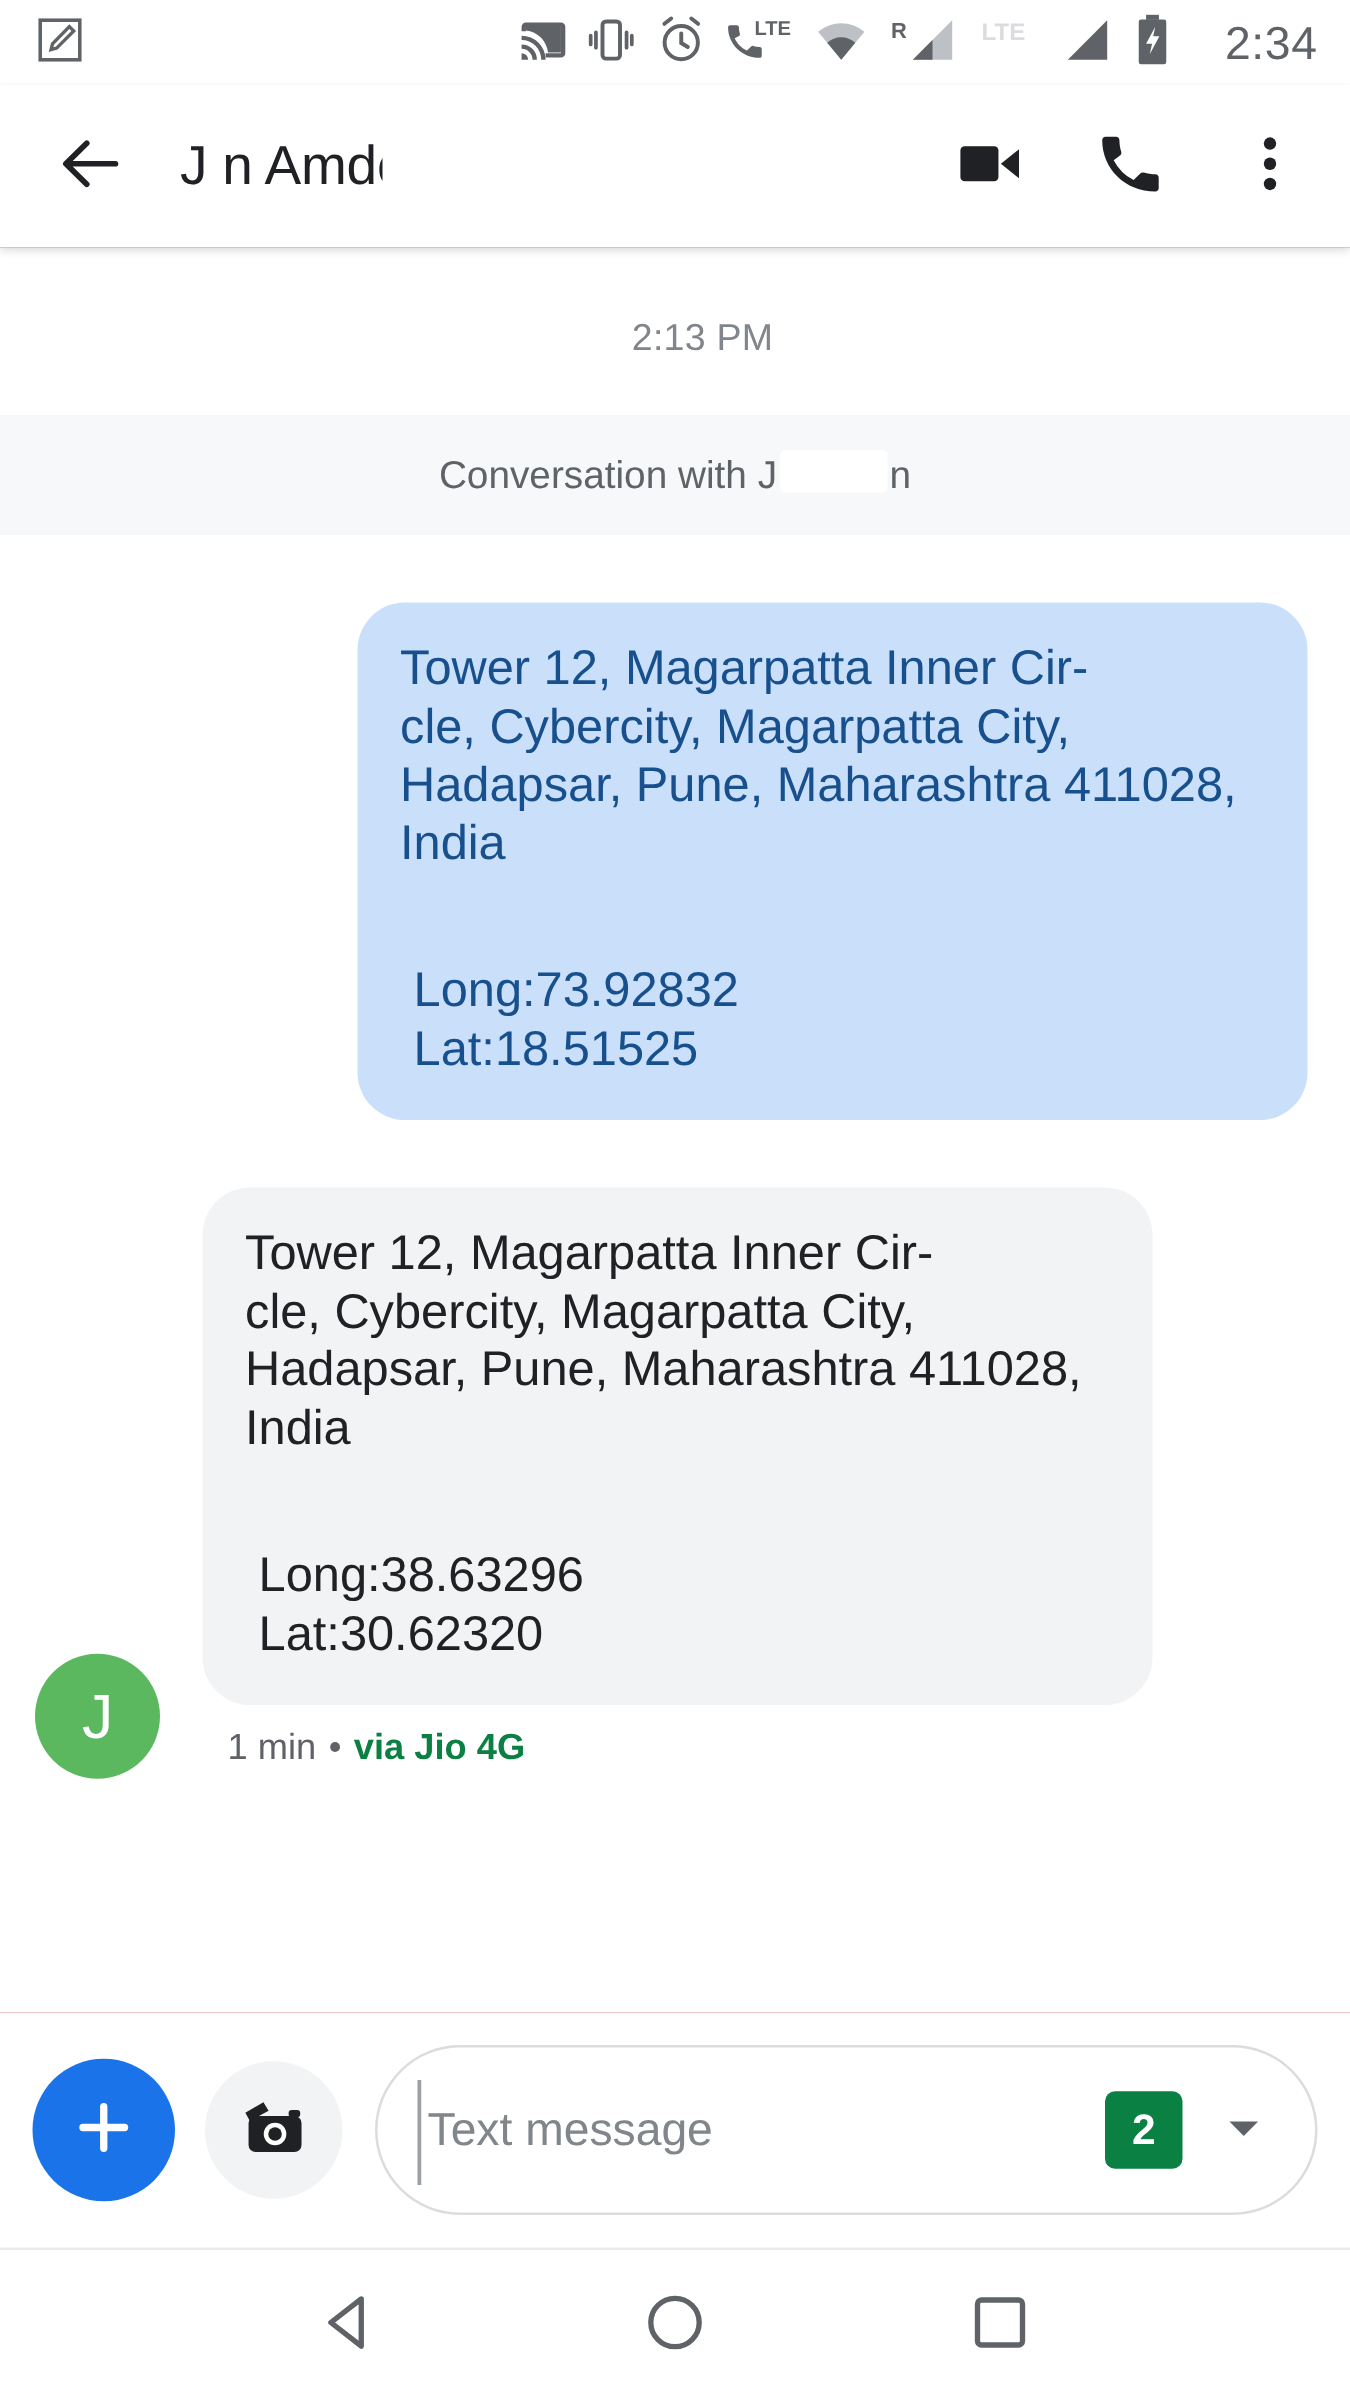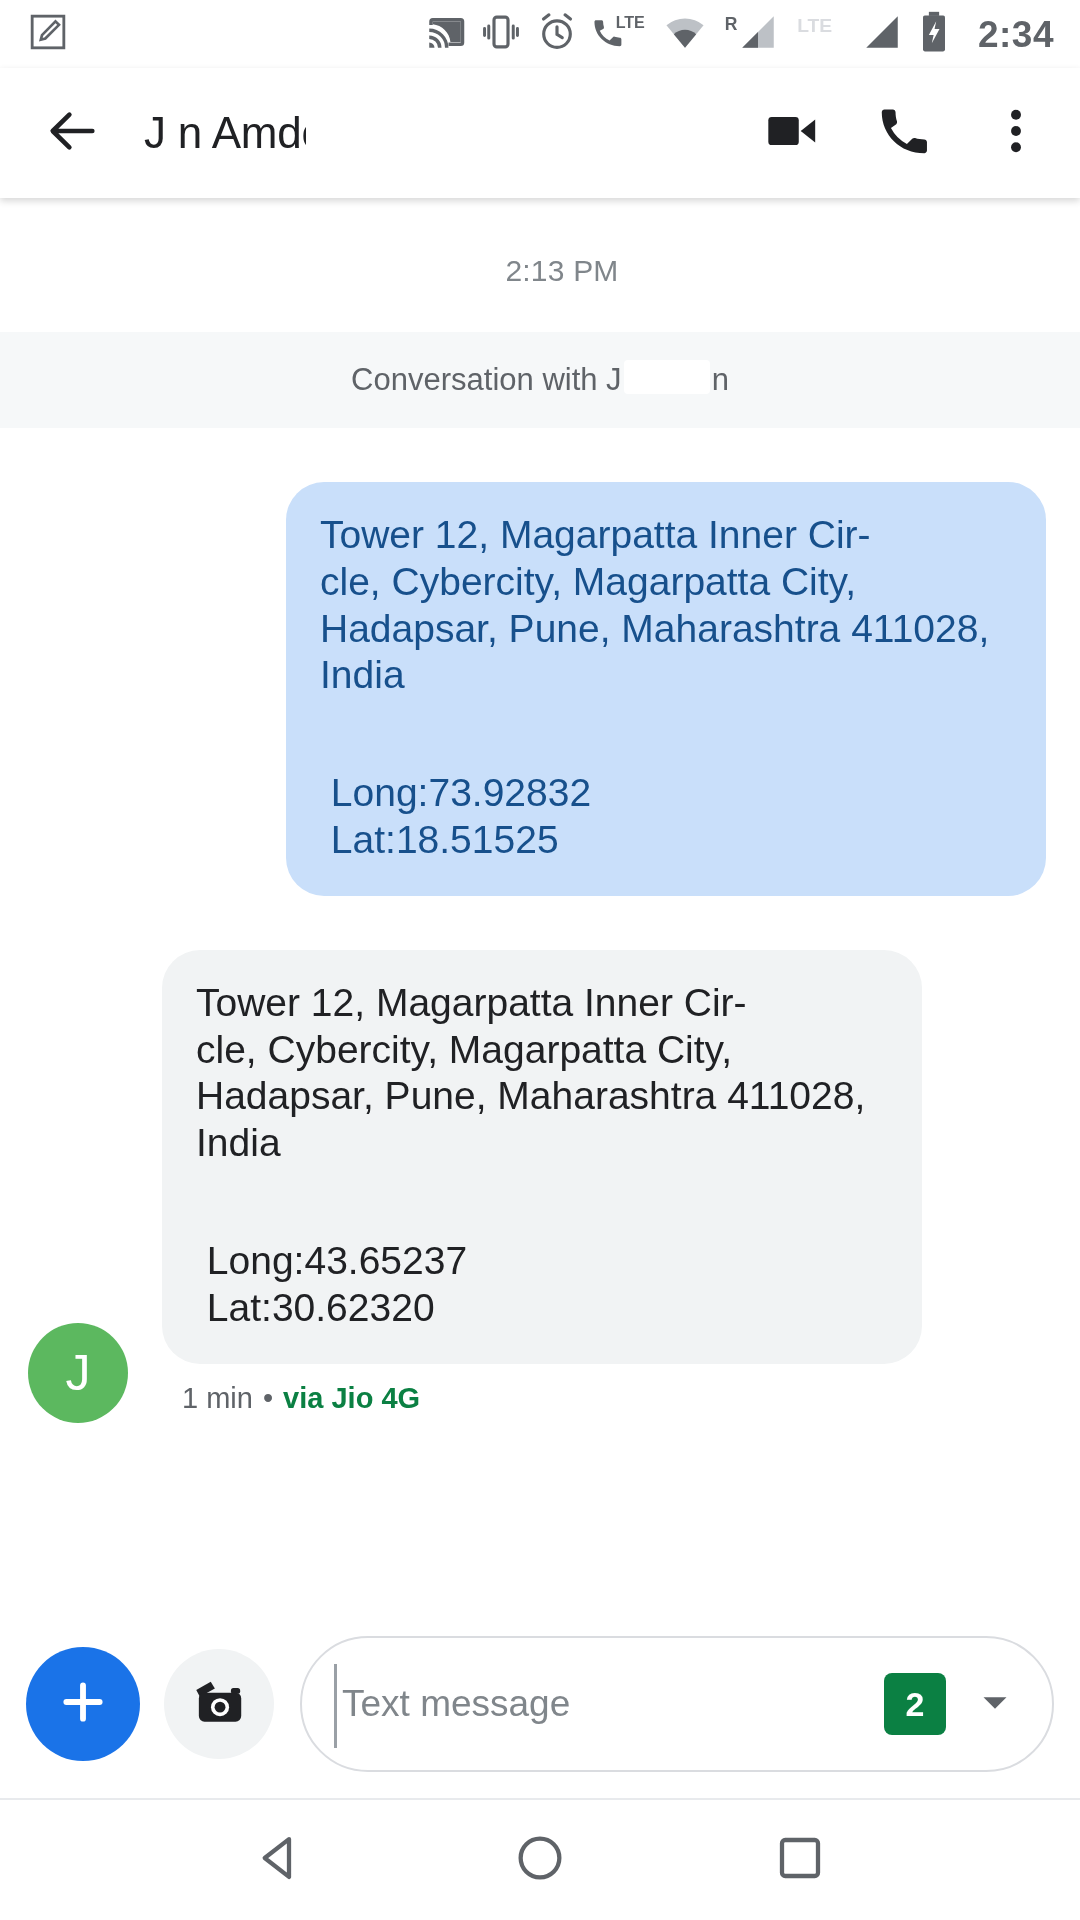--- a/index.html
+++ b/index.html
@@ -17,21 +17,21 @@
     display: flex; align-items: center;
     padding: 0 26px 0 28px;
     background: #ffffff;
   }
   .sb-left { display: flex; align-items: center; }
   .sb-spacer { flex: 1 1 auto; }
   .sb-right { display: flex; align-items: center; gap: 14px; }
   .sb-icon { display: block; }
   .sb-time {
     font-size: 37px; color: #5f6368; letter-spacing: .5px;
-    margin-left: 14px; font-weight: 700; line-height: 1;
+    margin-left: 28px; font-weight: 400; line-height: 1;
   }
 
   
   .appbar {
     flex: 0 0 130px; height: 130px;
     background: #ffffff;
     display: flex; align-items: center;
     padding: 0 34px 0 36px;
     box-shadow: 0 3px 7px rgba(0,0,0,.16);
     position: relative; z-index: 5;
@@ -333,21 +333,21 @@
     </div>
 
     <div class="msgrow in">
       <div class="avatar">
         <span>J</span>
       </div>
       <div class="in-col">
         <div class="bubble in"><span>Tower 12, Magarpatta Inner Cir-</span>
 <span>cle, Cybercity, Magarpatta City,</span>
 <span>Hadapsar, Pune, Maharashtra </span><span class="lnk">411028</span><span>, India</span><span class="blankline"></span>
- <span>Long:</span><span class="lnk">43.65237</span>
+ <span>Long:</span><span class="lnk">38.63296</span>
  <span>Lat:</span><span class="lnk">30.62320</span></div>
         <div class="meta">
           <span>1 min</span>
           <span class="dot">•</span>
           <span class="carrier">via Jio 4G</span>
         </div>
       </div>
     </div>
 
   </div>

